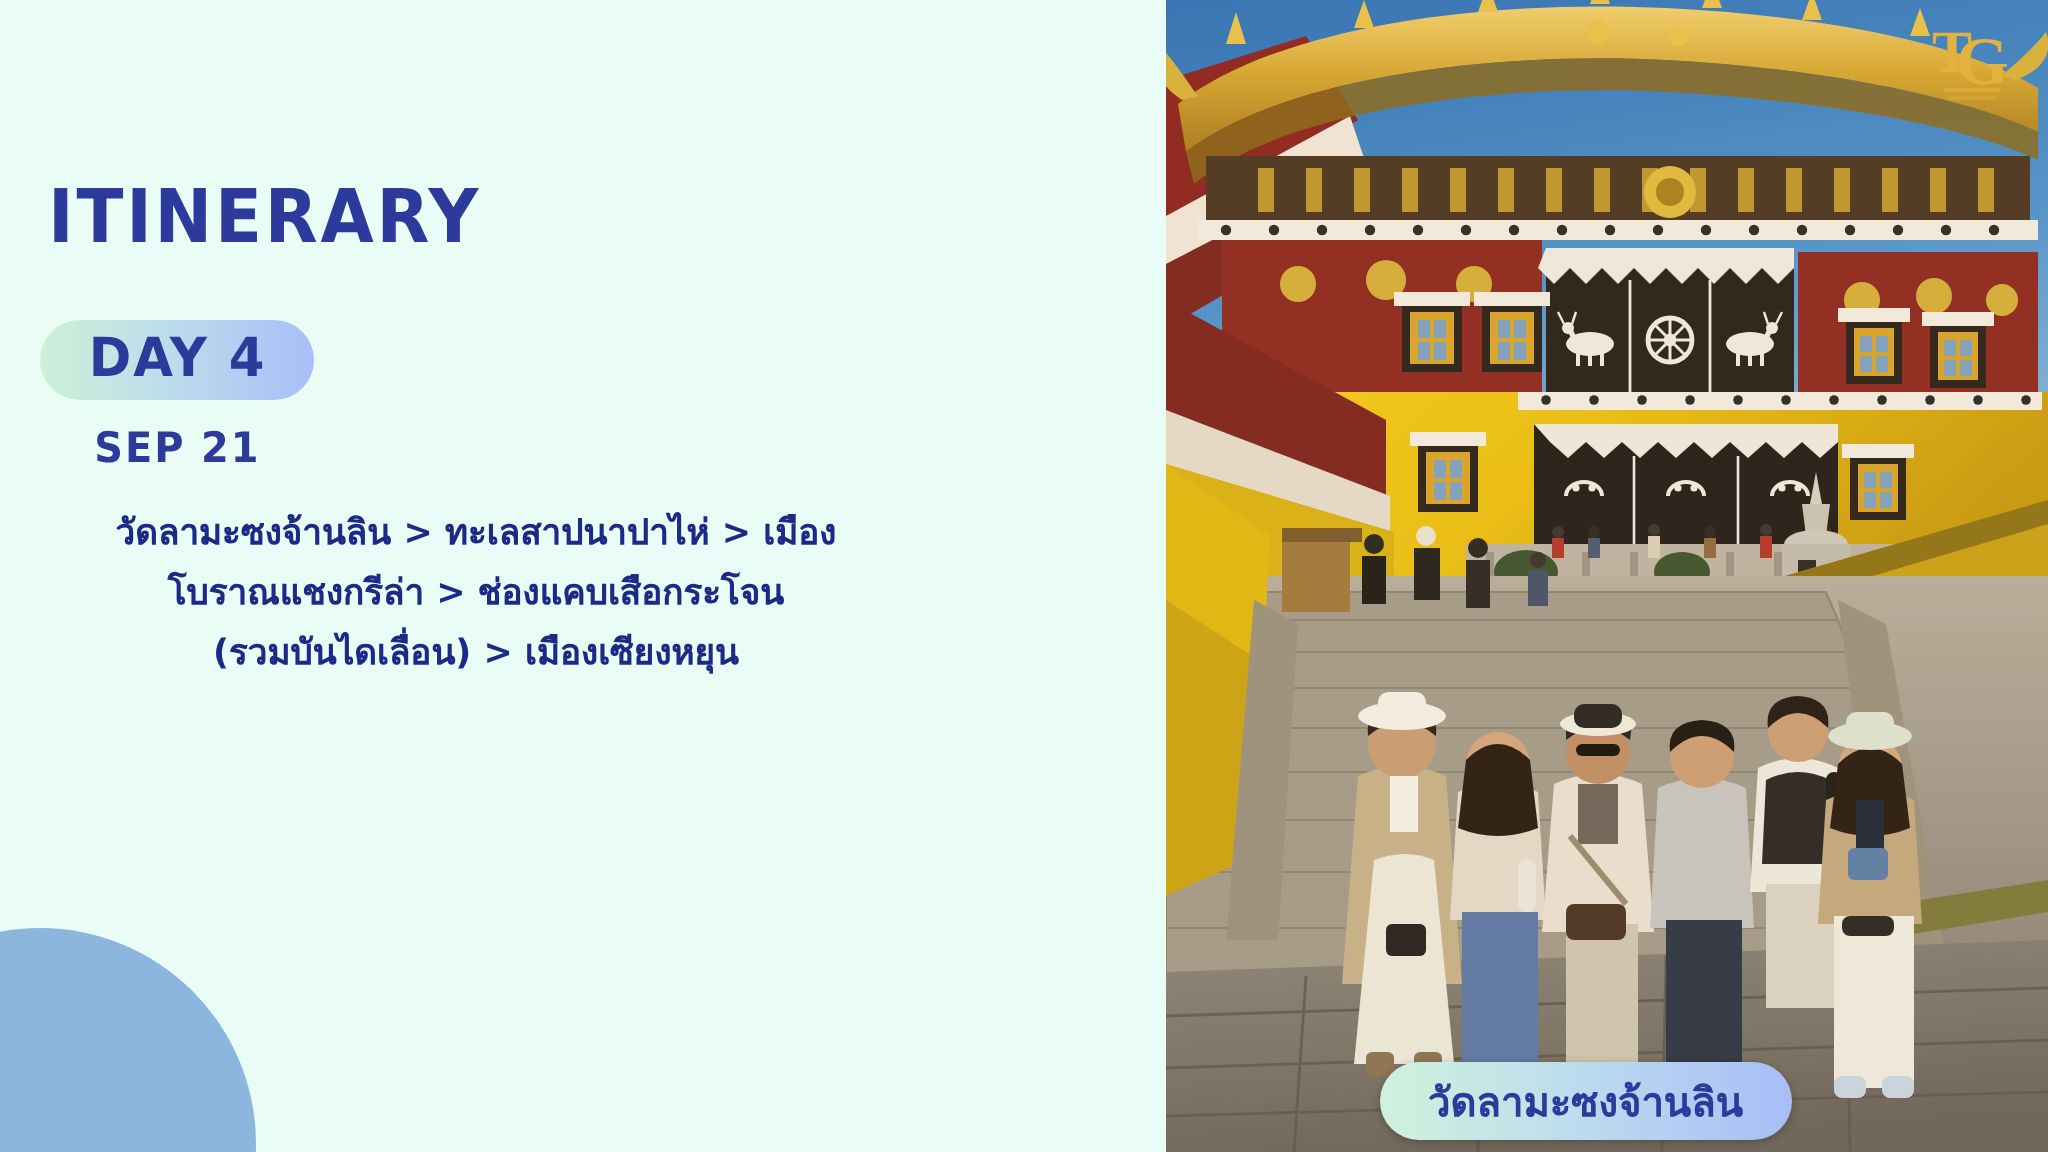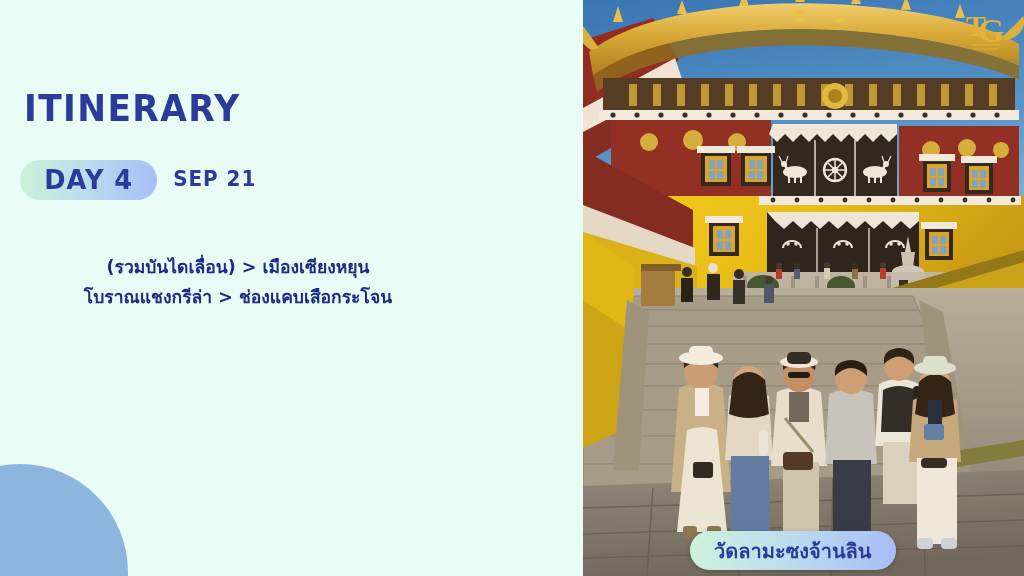--- a/index.html
+++ b/index.html
@@ -46,20 +46,21 @@
     transform-origin:left center;
     white-space:nowrap;
   }
 
   #day-row {
     position:absolute;
     left:20px; top:148px;
     display:flex;
     align-items:center;
     gap:14px;
+    flex-direction:column;
   }
   #day-pill {
     display:inline-flex;
     align-items:center;
     justify-content:center;
     height:40px;
     padding:0 22px 2px 22px;
     border-radius:20px;
     background:linear-gradient(90deg,#CDF0D8 0%,#BCDEEB 45%,#A9BEF8 100%);
   }
@@ -148,22 +149,23 @@
     </div>
 
     <div id="day-row">
       <div id="day-pill">
         <span id="day-pill-label">DAY 4</span>
       </div>
       <span id="date-label">SEP 21</span>
     </div>
 
     <div id="route-text">
+      <span class="route-line">วัดลามะซงจ้านลิน &gt; ทะเลสาปนาปาไห่ &gt; เมือง</span>
+      <span class="route-line">โบราณแชงกรีล่า &gt; ช่องแคบเสือกระโจน</span>
       <span class="route-line">(รวมบันไดเลื่อน) &gt; เมืองเซียงหยุน</span>
-      <span class="route-line">โบราณแชงกรีล่า &gt; ช่องแคบเสือกระโจน</span>
     </div>
 
   </div>
 
   <div id="photo">
 
     <svg id="photo-svg" viewBox="0 0 441 576" preserveAspectRatio="none">
       <defs>
         <linearGradient id="skyGrad" x1="0" y1="0" x2="0.25" y2="1">
           <stop offset="0%" stop-color="#2F72B8"></stop>

